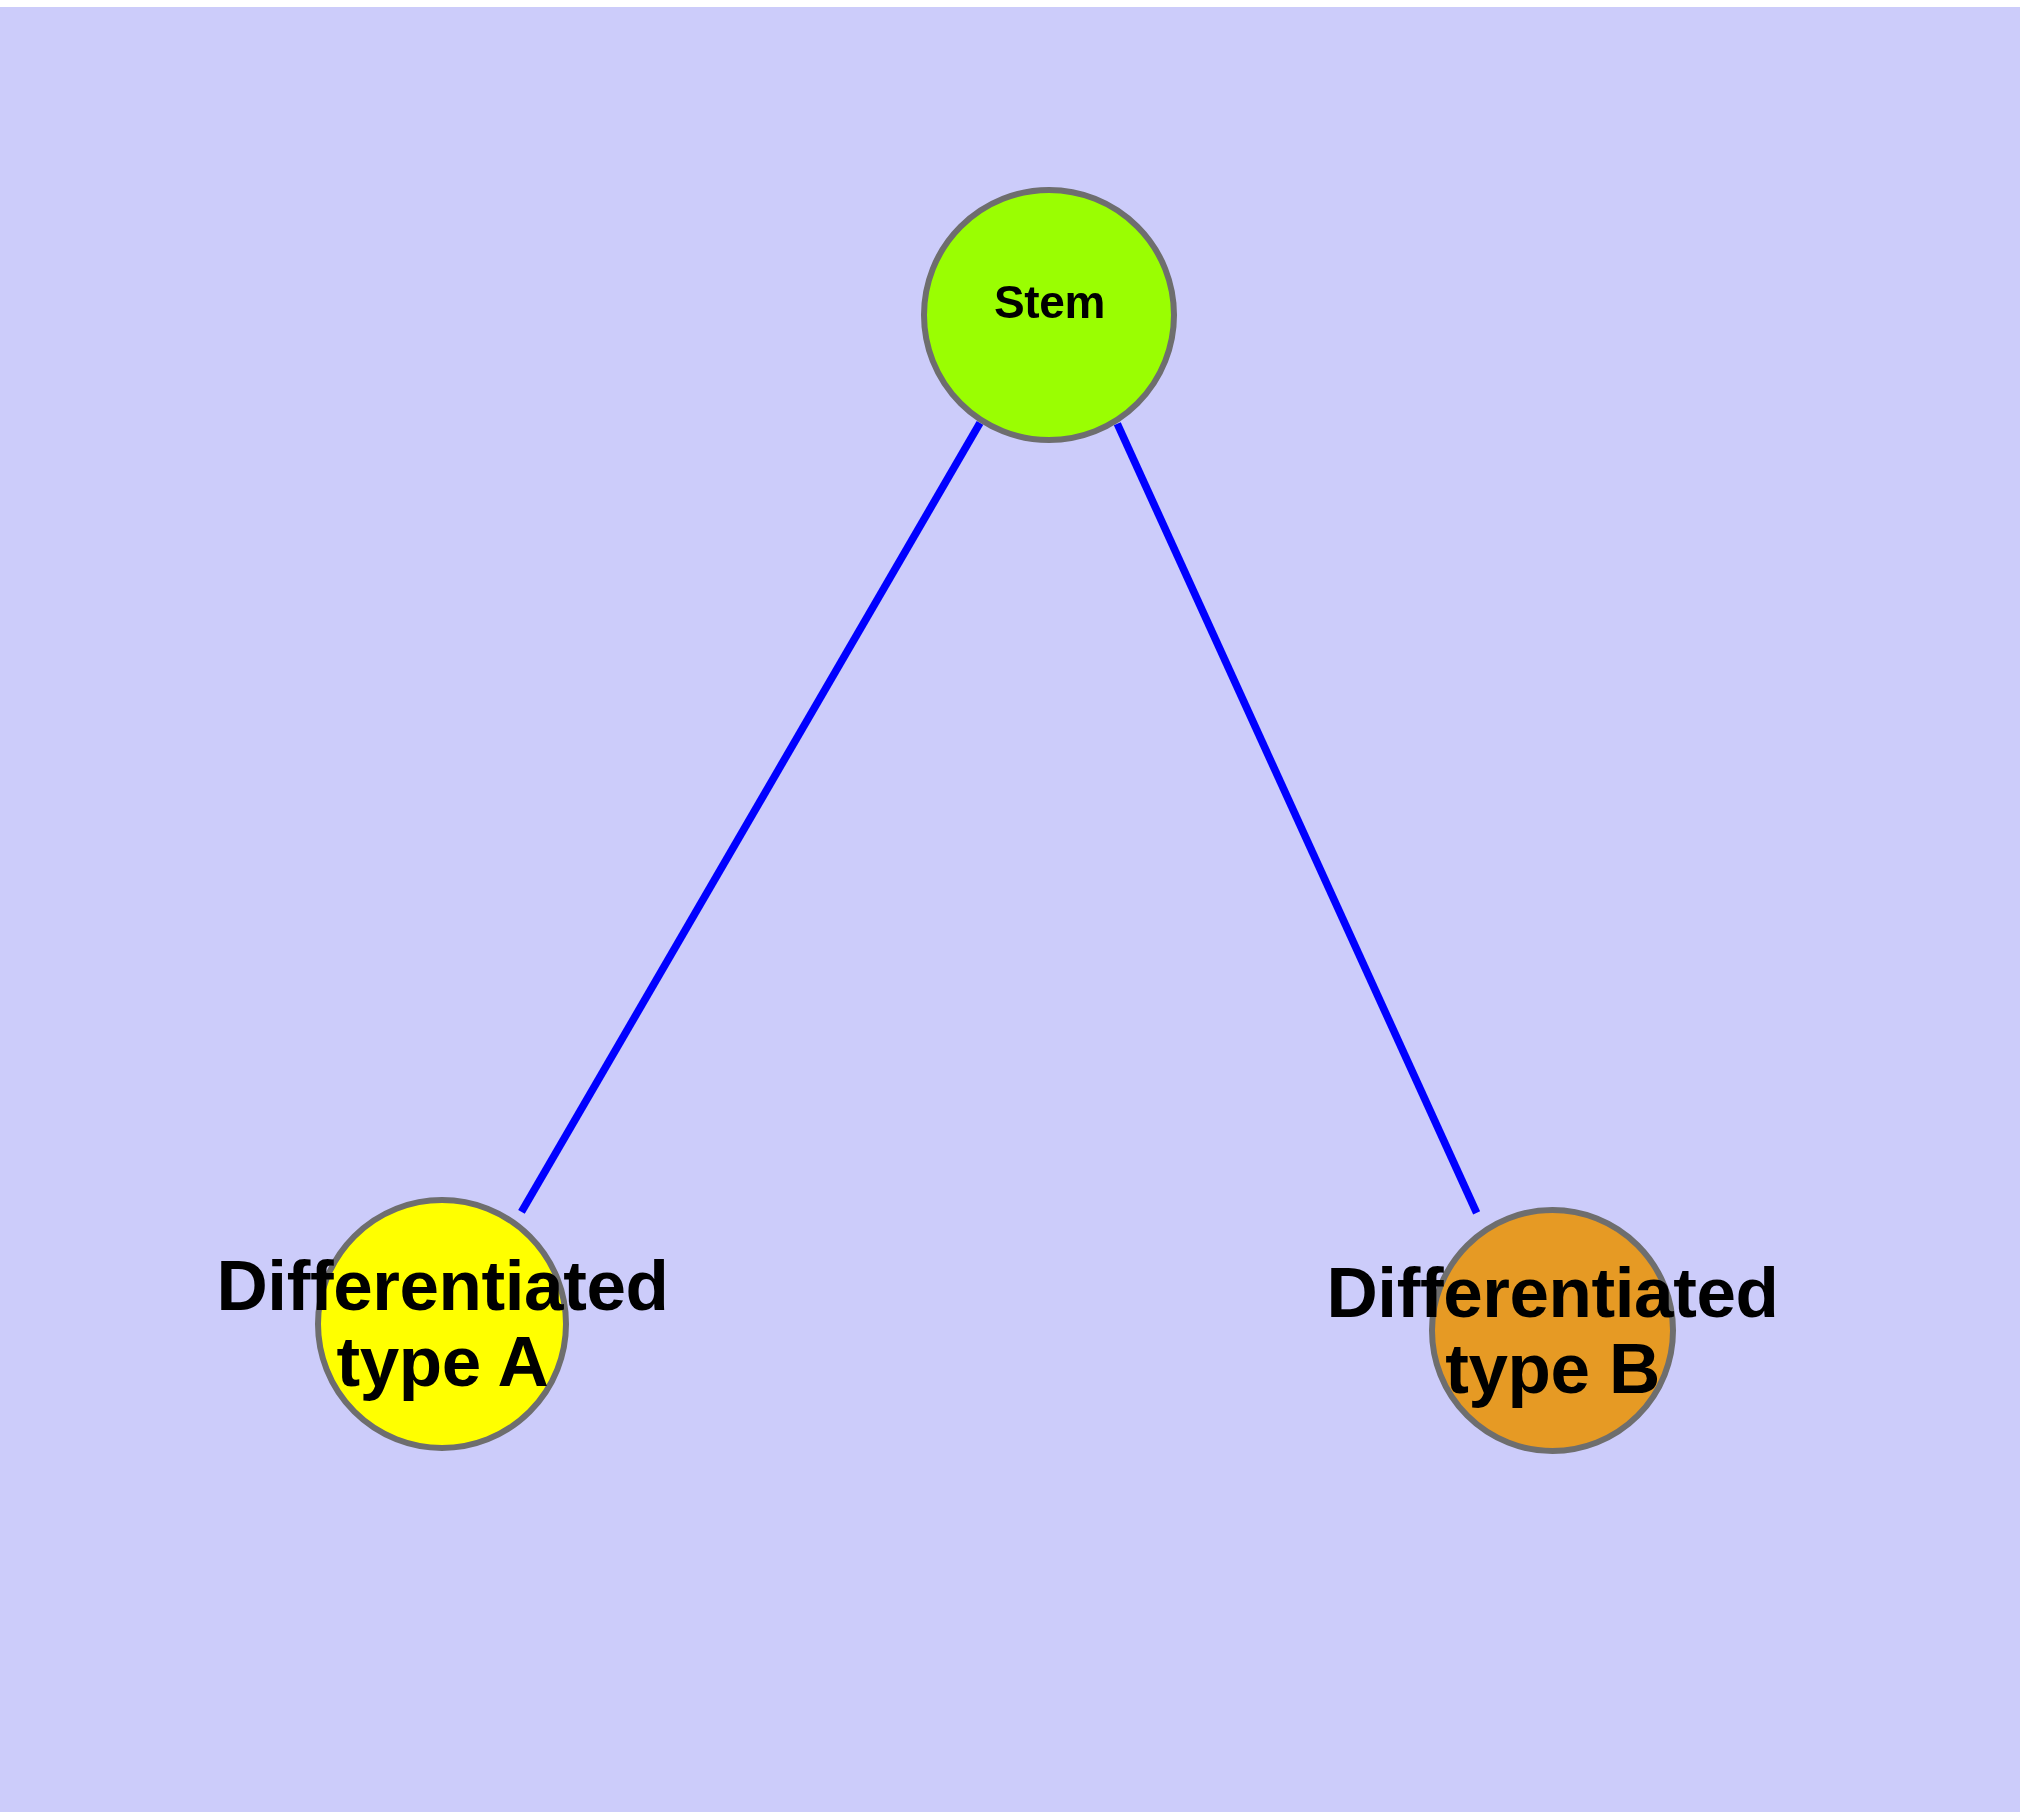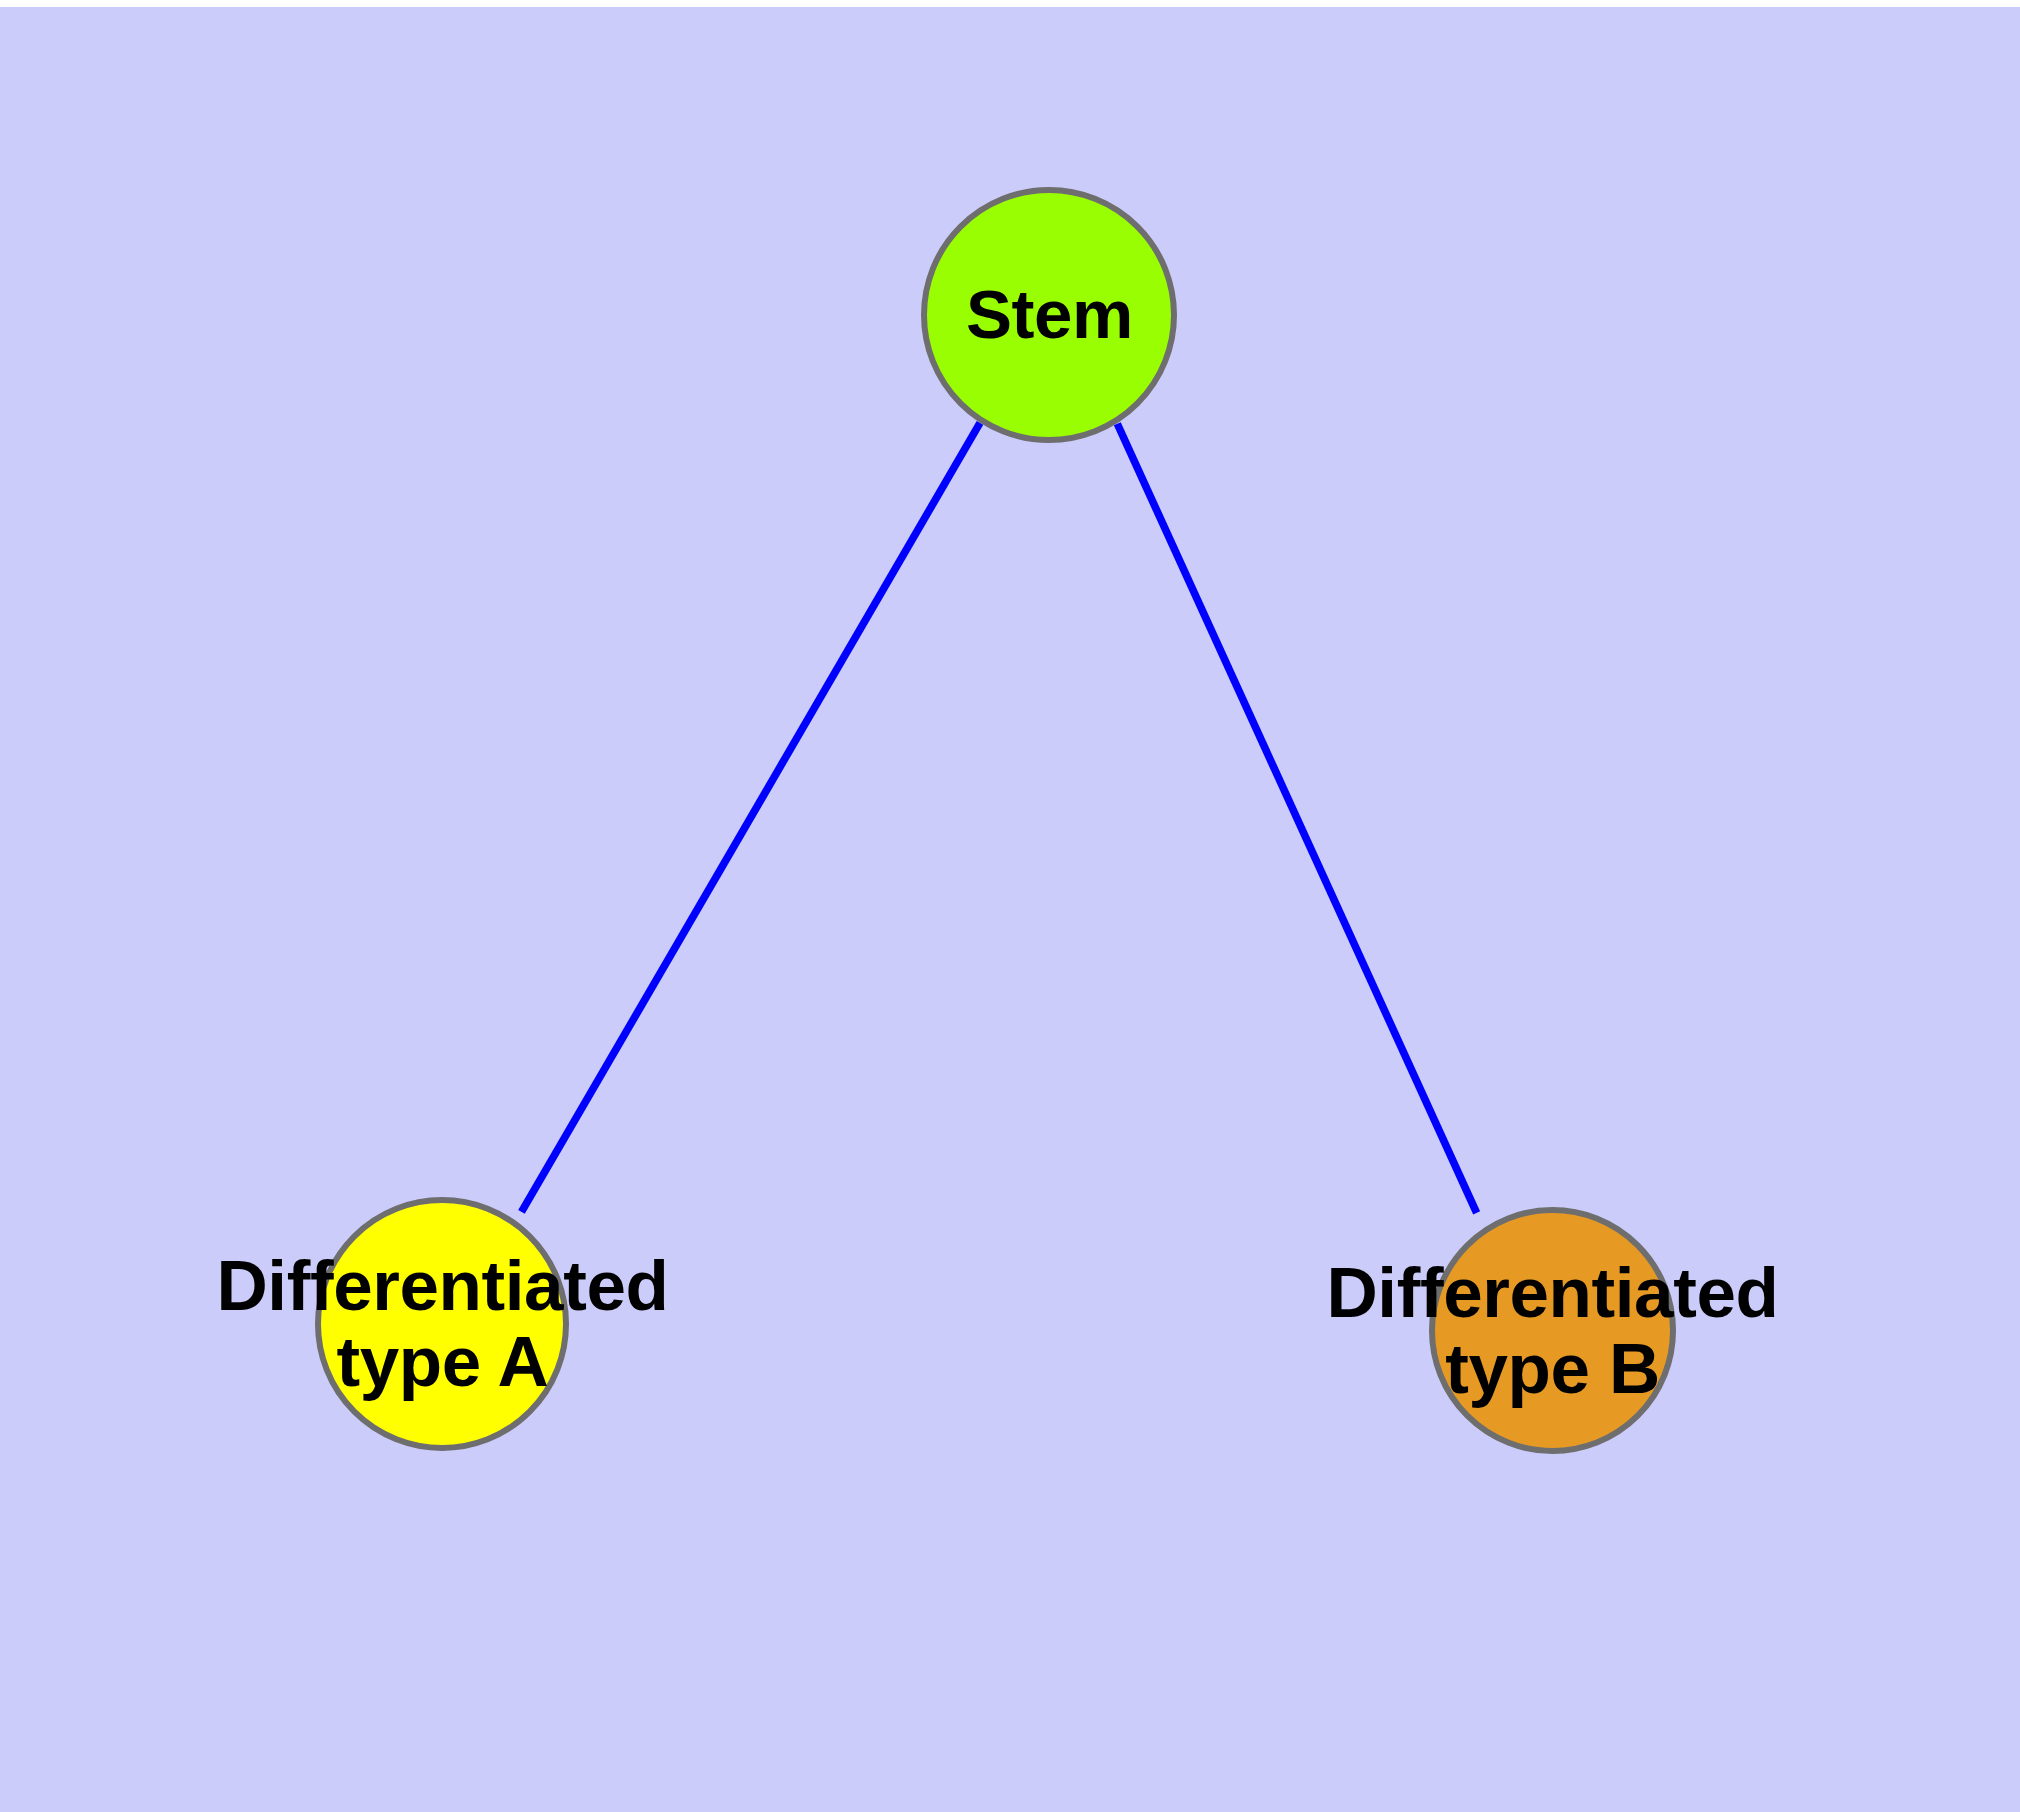--- a/index.html
+++ b/index.html
@@ -59,21 +59,21 @@
     <line x1="1156" y1="499" x2="615" y2="1430" stroke="#0000ff" stroke-width="9"></line>
     <line x1="1318" y1="500" x2="1742" y2="1431" stroke="#0000ff" stroke-width="9"></line>
   </svg>
 
   <div class="node" style="left:921px; top:187px; width:256px; height:256px; background:#9afe02;"></div>
 
   <div class="node" style="left:315px; top:1197px; width:254px; height:254px; background:#ffff00;"></div>
 
   <div class="node" style="left:1429px; top:1207px; width:247px; height:247px; background:#e69a24;"></div>
 
-  <div class="node-label" style="left:787px; top:278px; width:525px; font-size:69px;">Stem</div>
+  <div class="node-label" style="left:787px; top:278px; width:525px; font-size:46px;">Stem</div>
 
   <div class="node-label" style="left:61px; top:1248px; width:763px; font-size:71px;">Differentiated
 type A</div>
 
   <div class="node-label" style="left:1171px; top:1255px; width:763px; font-size:71px;">Differentiated
 type B</div>
 
 </div>
 
 

